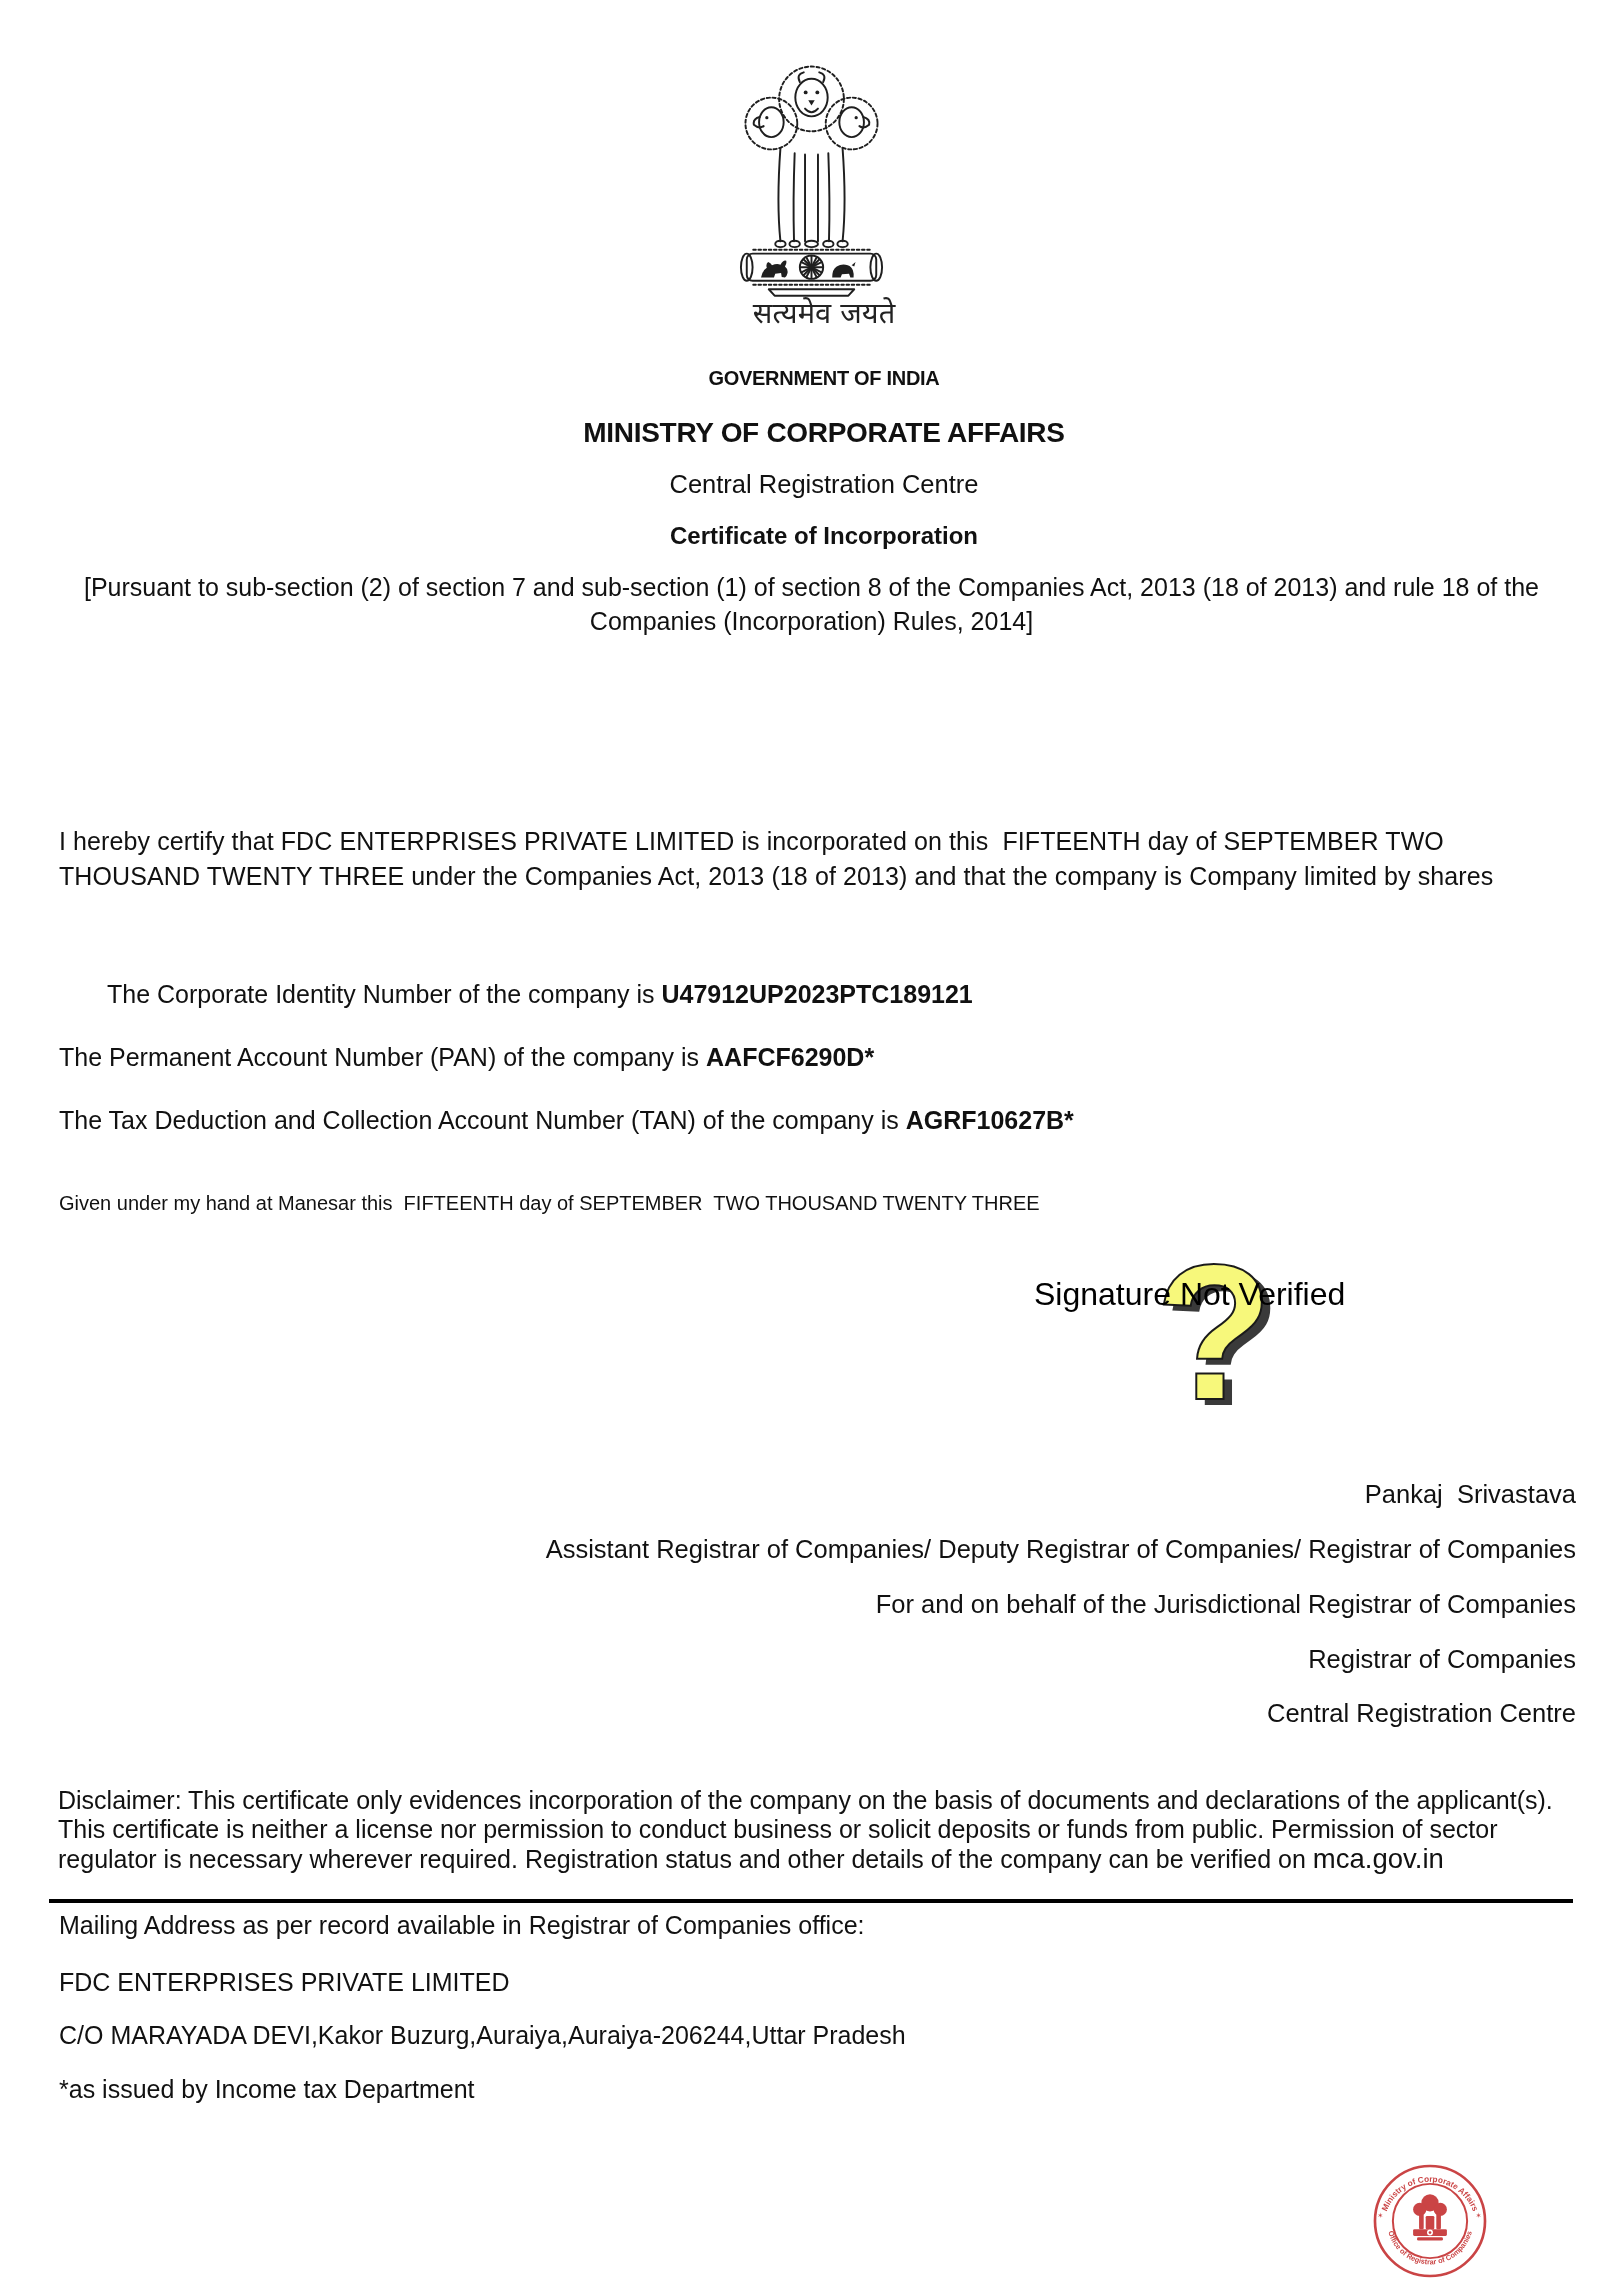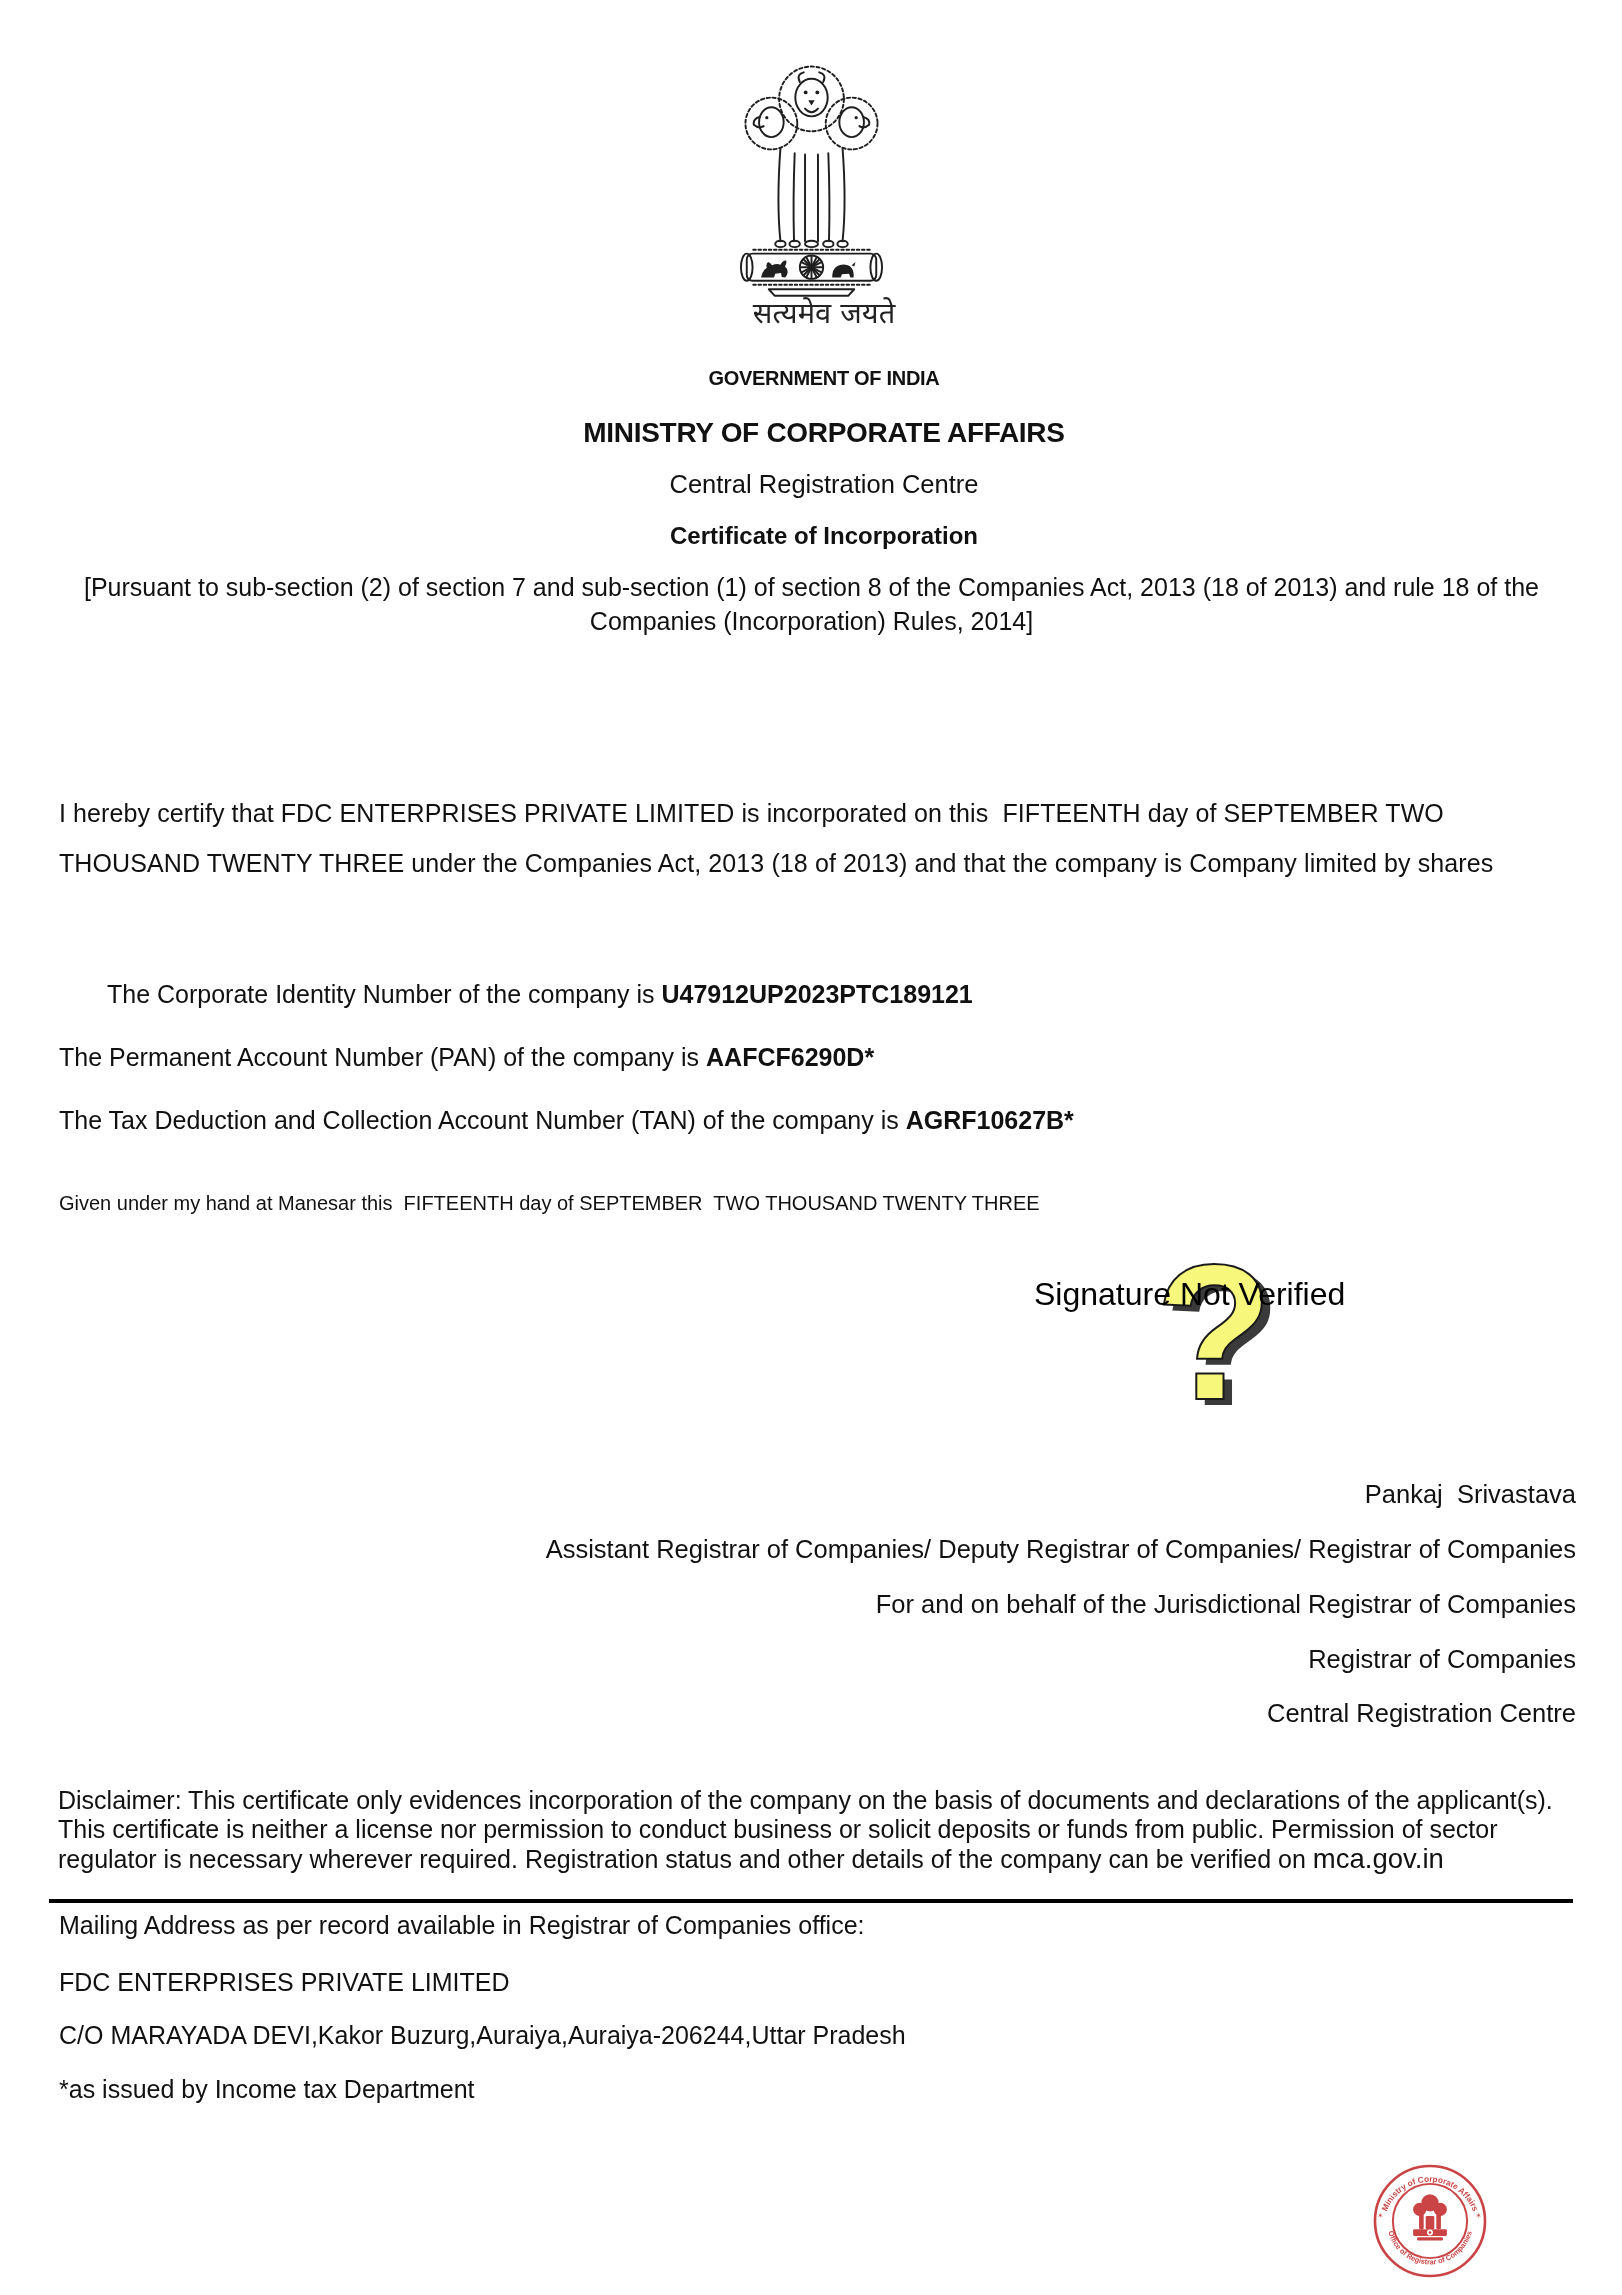--- a/index.html
+++ b/index.html
@@ -15,21 +15,21 @@
   
   .emblem-wrap{left:710px;top:51px;width:203px;height:246px;}
   .motto{top:292px;font-size:29px;font-family:"DejaVu Sans",sans-serif;color:#222;}
   .gov-line{top:367px;font-size:20px;font-weight:bold;letter-spacing:-0.3px;}
   .ministry-line{top:417px;font-size:28px;font-weight:bold;letter-spacing:-0.3px;}
   .crc-line{top:470px;font-size:25.5px;}
   .coi-line{top:522px;font-size:24px;font-weight:bold;}
   .pursuant{top:570px;left:56px;width:1511px;text-align:center;font-size:25px;line-height:34px;}
 
   
-  .para{font-size:25px;line-height:50px;letter-spacing:0.1px;}
+  .para{font-size:25px;line-height:35px;letter-spacing:0.1px;margin-top:36px;}
   .certify{top:788px;left:59px;width:1505px;}
   .idline{left:59px;width:1505px;font-size:25px;}
   .cin{top:980px;margin-left:48px;} .pan{top:1043px;} .tan{top:1106px;}
   .idline b{font-weight:bold;letter-spacing:0;}
   .given{top:1192px;left:59px;width:1505px;font-size:20px;}
 
   
   .sigblock{left:1034px;top:1259px;width:510px;height:196px;}
   .sig-status{position:relative;z-index:2;font-size:32px;color:#000;margin-top:17px;}
   .sig-lines{position:relative;z-index:2;margin-top:14.4px;font-size:25.5px;line-height:33px;color:#000;}

